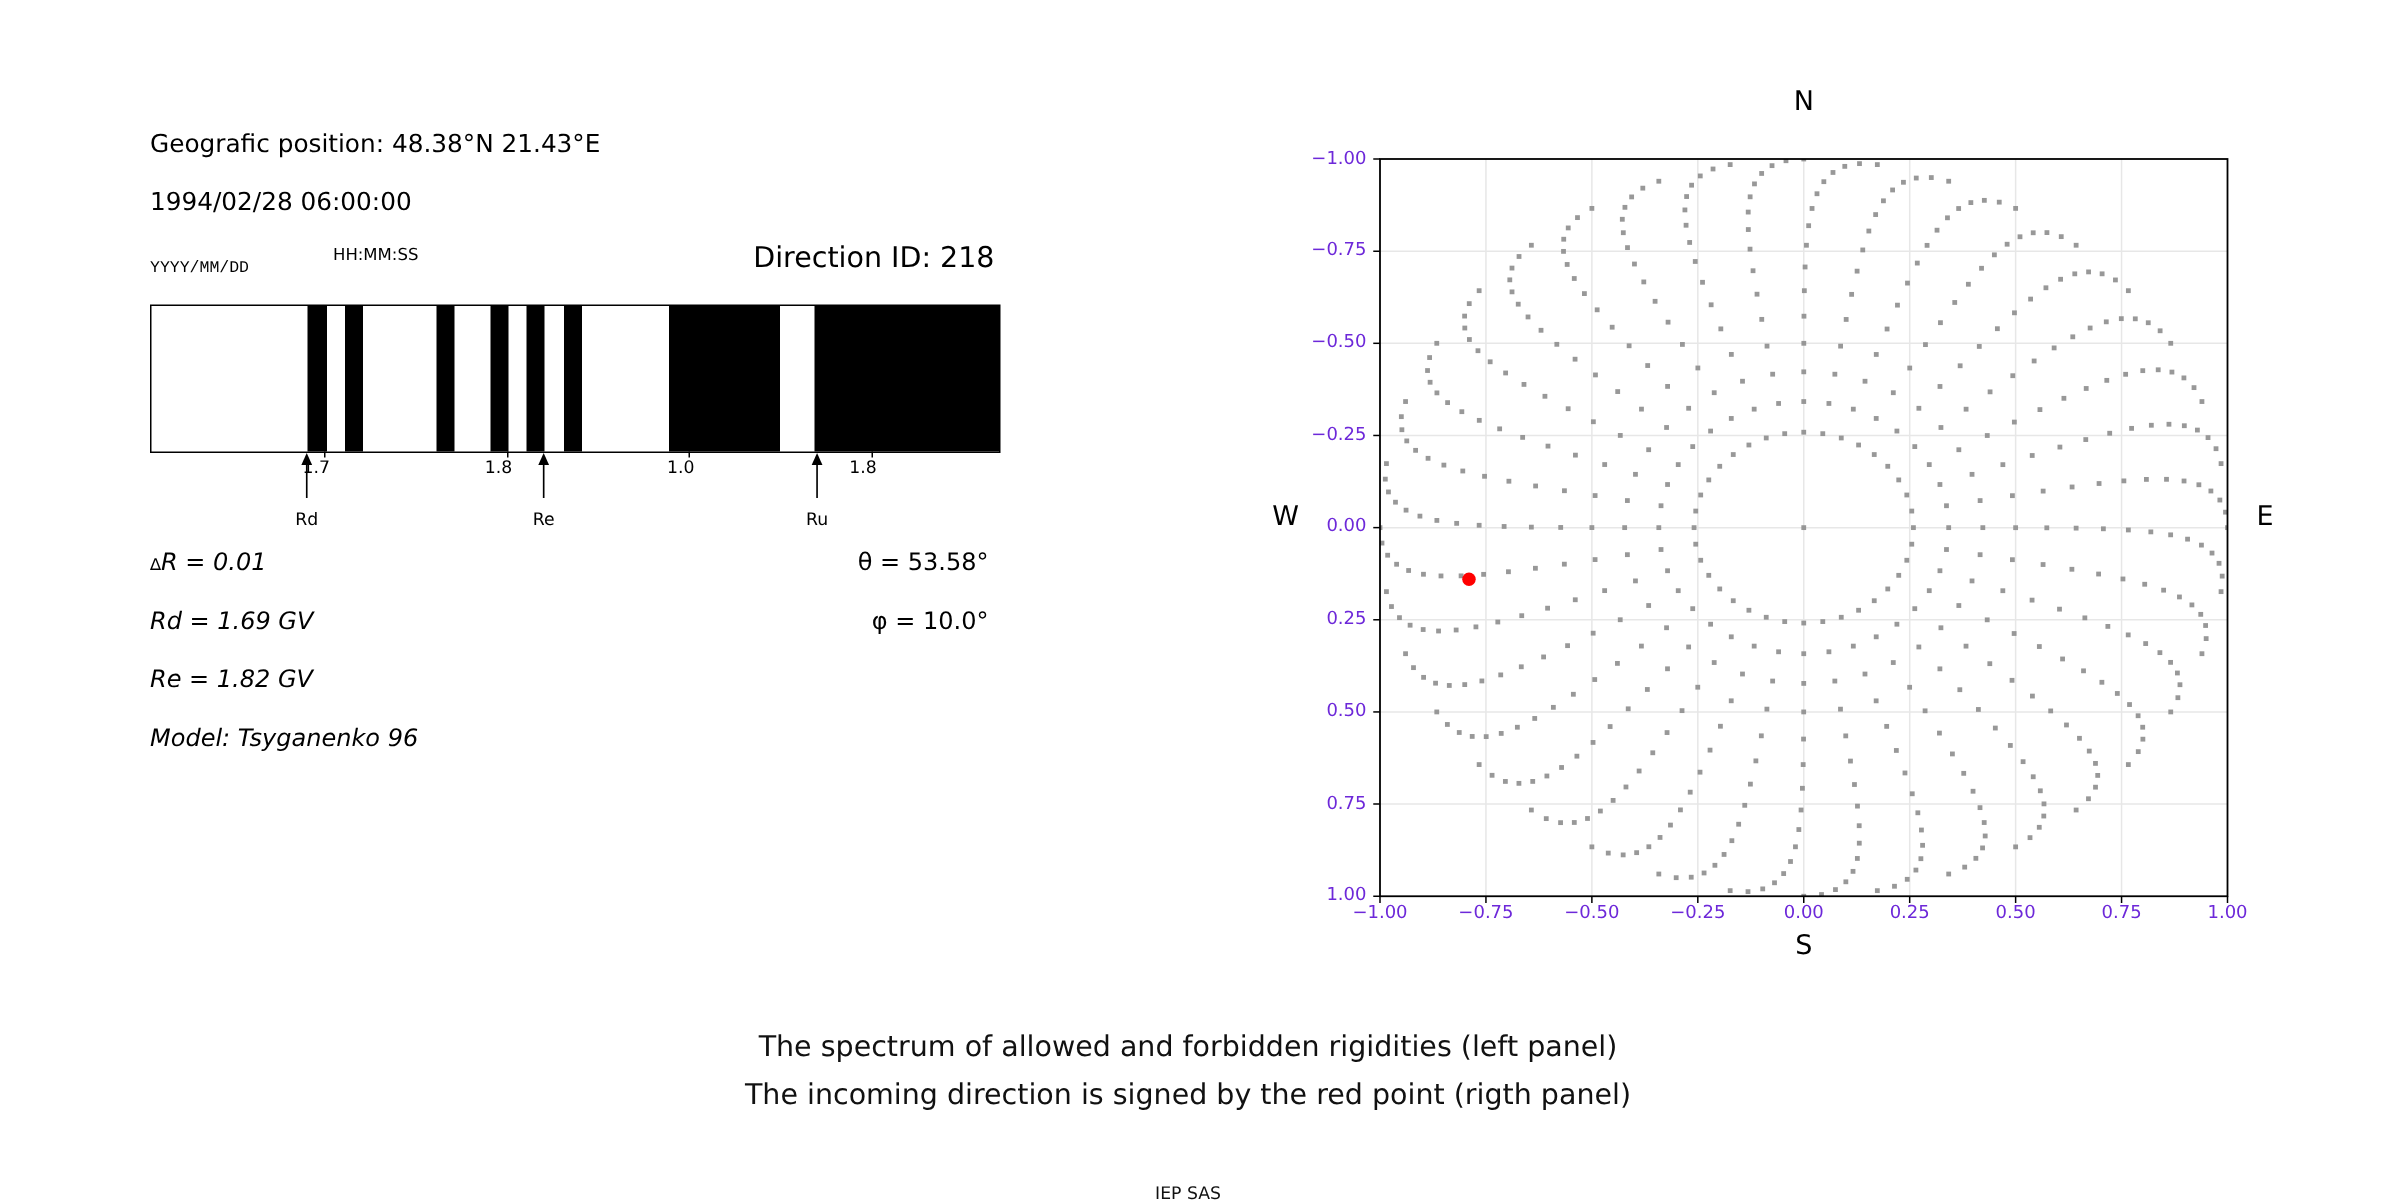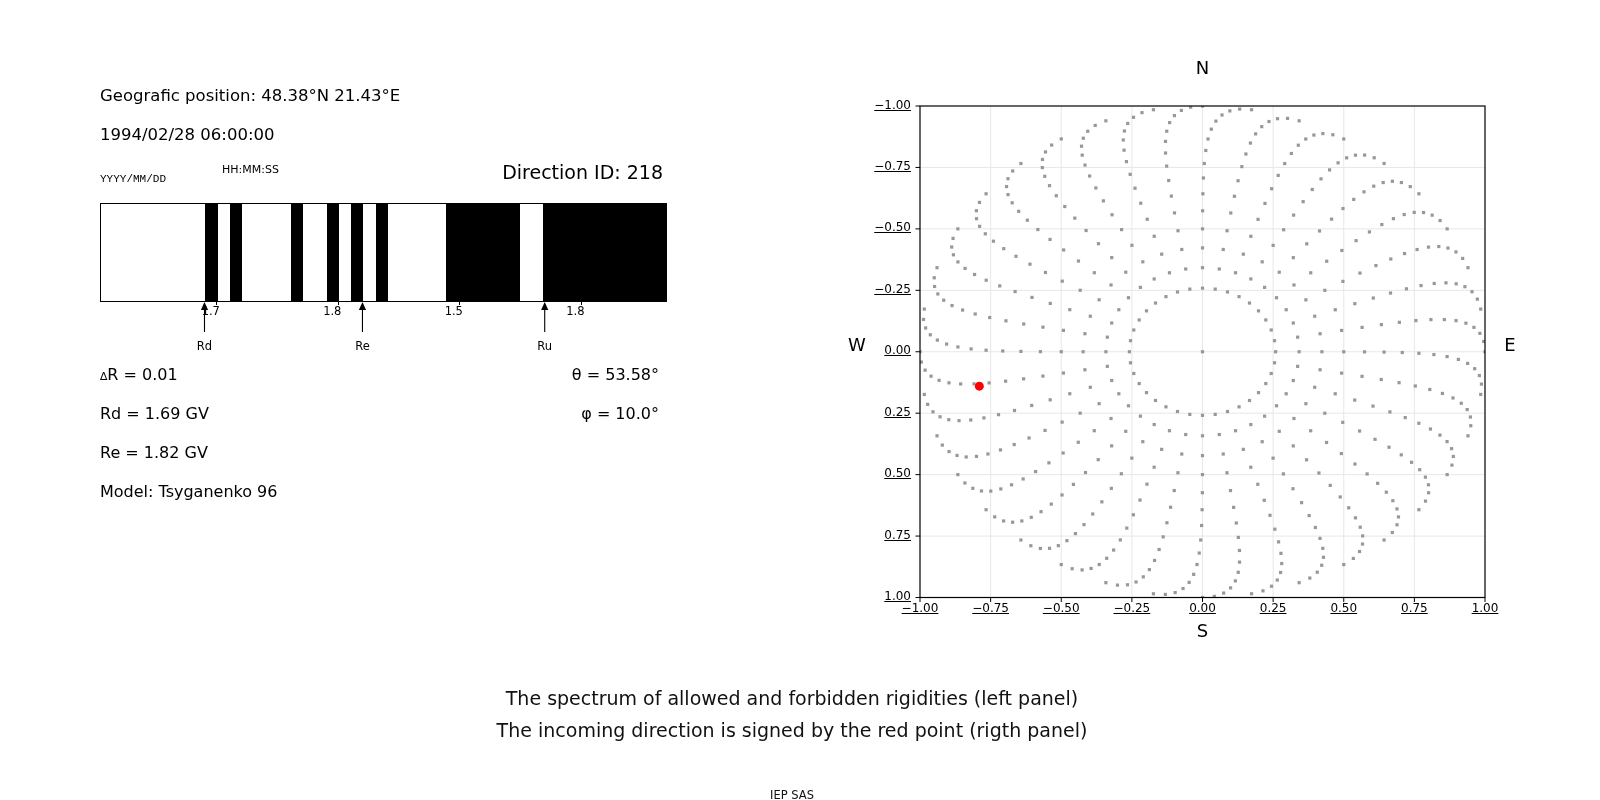--- a/index.html
+++ b/index.html
@@ -3,30 +3,30 @@
 <meta charset="utf-8">
 <style>
   html,body{margin:0;padding:0;background:#ffffff;}
   .figure{position:relative;width:1600px;height:800px;background:#ffffff;
           font-family:"DejaVu Sans",sans-serif;color:#000;overflow:hidden;}
   .abs{position:absolute;}
   .t16{font-size:16.5px;}
   .t11{font-size:11px;}
   .t19{font-size:19px;}
   .values{position:absolute;left:100px;top:355px;font-size:16px;line-height:39px;}
-  .values .value-line{height:39px;}
+  .values .value-line{height:39px;font-style:italic;}
   .values .value-line:first-child::first-letter{font-size:11px;}
   .angles{position:absolute;right:941px;top:355px;font-size:16px;line-height:39px;text-align:right;}
   .spectrum{position:absolute;left:100px;top:203px;width:565px;height:97px;
             border:1.3px solid #000;background:#fff;box-sizing:content-box;}
   .spectrum .band{position:absolute;top:0;height:100%;background:#000;}
   #spec-ticks{position:absolute;left:100px;top:301px;width:567px;height:18px;}
   #spec-ticks .tk{position:absolute;top:0;width:1px;height:4px;background:#000;}
   #spec-ticks .tkl{position:absolute;top:3px;width:30px;text-align:left;font-size:11.5px;}
-  .axis-num{position:absolute;font-size:12px;color:#000000;text-decoration:underline;}
+  .axis-num{position:absolute;font-size:12px;color:#6d28d9;}
   .axis-num.yl{text-align:right;width:50px;}
   .axis-num.xl{width:60px;text-align:center;}
   .compass-letter{position:absolute;font-size:18px;color:#000;}
   .caption-line{position:absolute;left:0;width:1584px;text-align:center;font-size:19px;color:#111;}
   .credit{position:absolute;left:0;width:1584px;text-align:center;font-size:11.5px;color:#111;margin-top:32px;}
   svg text{font-family:"DejaVu Sans",sans-serif;}
 </style>
 </head>
 <body>
 
@@ -52,21 +52,21 @@
       <div class="band" style="left: 61.0753%; width: 13.1183%; background: rgb(0, 0, 0);"></div>
       <div class="band" style="left: 78.2796%; width: 21.7204%; background: rgb(0, 0, 0);"></div>
     </div>
 
   <div id="spec-ticks">
       <div class="tk" style="left: 116.145px;"></div>
       <div class="tkl" style="left: 101.645px;">1.7</div>
       <div class="tk" style="left: 237.651px;"></div>
       <div class="tkl" style="left: 223.151px;">1.8</div>
       <div class="tk" style="left: 359.156px;"></div>
-      <div class="tkl" style="left: 344.656px;">1.5</div>
+      <div class="tkl" style="left: 344.656px;">1.0</div>
       <div class="tk" style="left: 480.661px;"></div>
       <div class="tkl" style="left: 466.161px;">1.8</div>
     </div>
 
   <svg id="spec-arrows" class="abs" style="left:100px;top:301px;" width="567" height="54" viewBox="0 0 567 54">
       <line x1="104.49462365591383" y1="31" x2="104.49462365591383" y2="7" stroke="#000" stroke-width="1.1"></line>
       <polygon points="100.89462365591383,9 108.09462365591382,9 104.49462365591383,1" fill="#000"></polygon>
       <text x="104.49462365591383" y="49" text-anchor="middle" font-size="11.5" fill="#000">Rd</text>
       <line x1="262.45161290322585" y1="31" x2="262.45161290322585" y2="7" stroke="#000" stroke-width="1.1"></line>
       <polygon points="258.8516129032258,9 266.0516129032259,9 262.45161290322585,1" fill="#000"></polygon>

